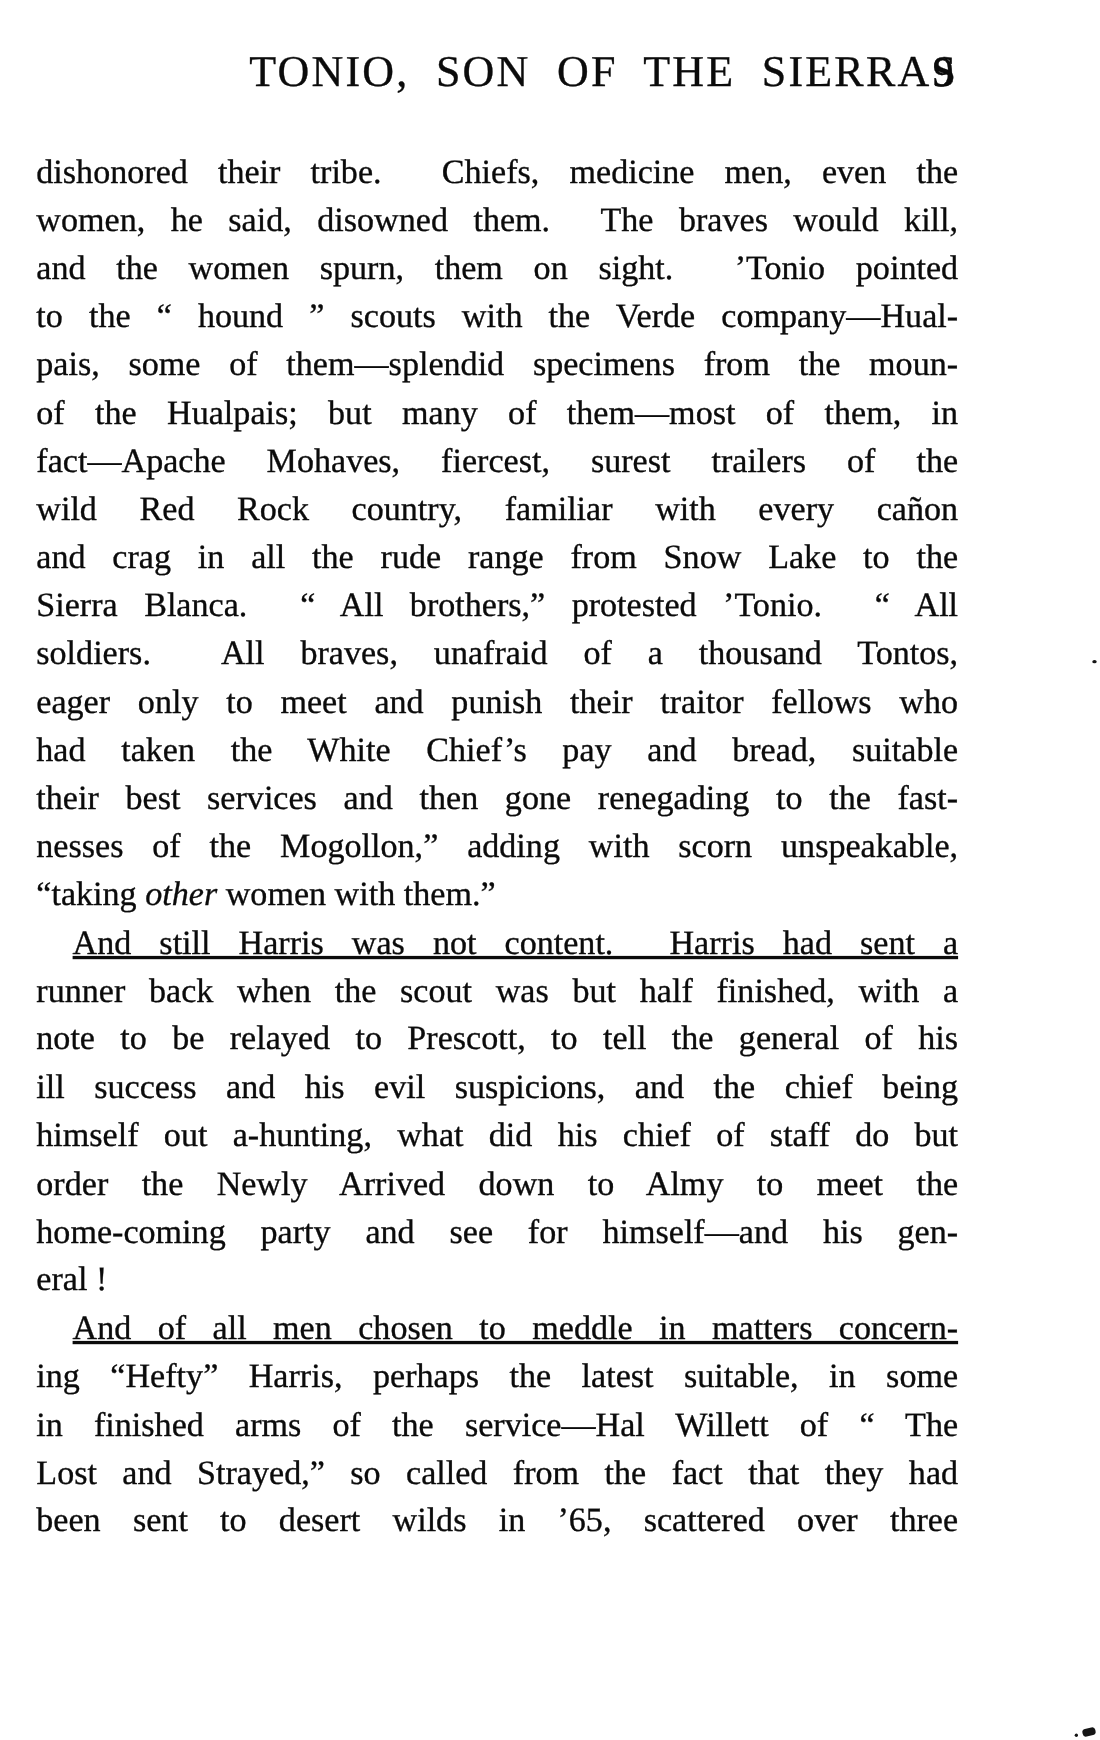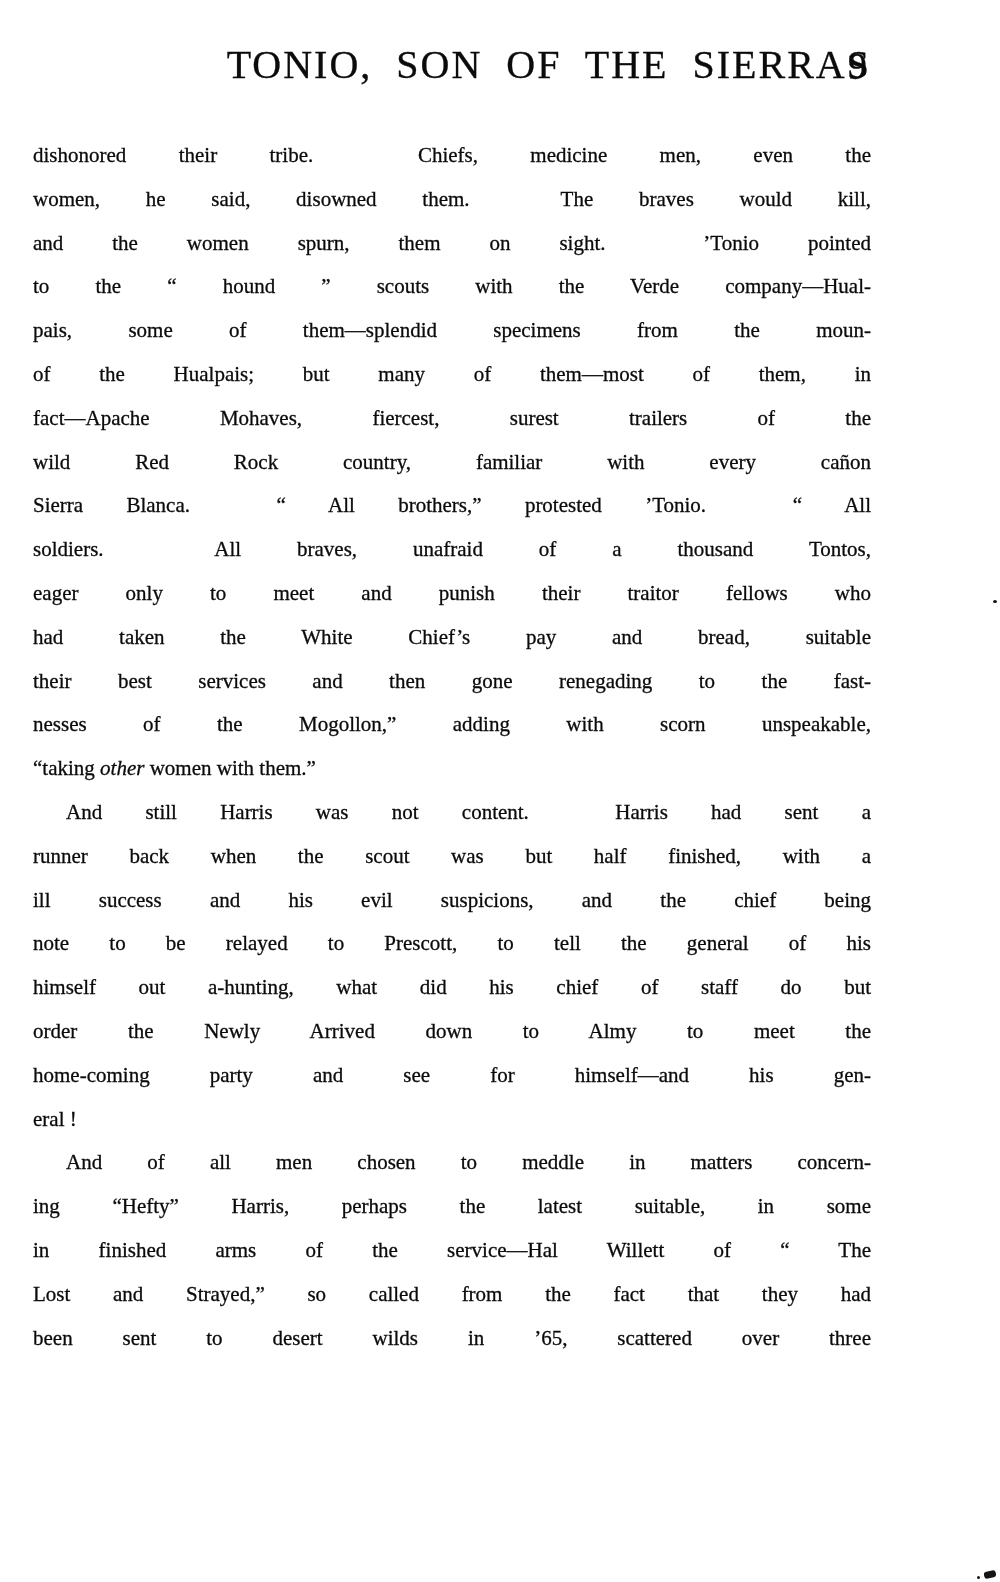--- a/index.html
+++ b/index.html
@@ -28,30 +28,30 @@
   .page-number {
     position: absolute; right: 4px; top: 2px;
     font-size: 38px; line-height: 44px;
   }
   .page-body {
     position: absolute;
     left: 33px; top: 134px;
     width: 838px;
   }
   .line {
-    font-size: 21px;
+    font-size: 31px;
     line-height: 43.8px;
     text-align: justify;
     text-align-last: justify;
   }
   .line.para-end {
     text-align: center;
     text-align-last: left;
   }
-  .line.indent { text-indent: 33px; }
+  .line.indent { text-indent: 33px; text-decoration: underline; }
   .line em { font-style: italic; }
   .speck {
     position: absolute;
     background: #151515;
     border-radius: 50%;
   }
   #speck-right   { left: 993px; top: 600px; width: 4px; height: 3px; }
   #speck-corner  { left: 984px; top: 1571px; width: 12px; height: 7px; border-radius: 3px; transform: rotate(-14deg); }
   #speck-corner2 { left: 977px; top: 1576px; width: 3px; height: 3px; }
 </style>
@@ -65,31 +65,32 @@
 
 <main class="page-body">
     <div class="line"><span>dishonored their tribe.&nbsp; Chiefs, medicine men, even the</span></div>
     <div class="line"><span>women, he said, disowned them.&nbsp; The braves would kill,</span></div>
     <div class="line"><span>and the women spurn, them on sight.&nbsp; ’Tonio pointed</span></div>
     <div class="line"><span>to the “ hound ” scouts with the Verde company—Hual-</span></div>
     <div class="line"><span>pais, some of them—splendid specimens from the moun-</span></div>
     <div class="line"><span>of the Hualpais; but many of them—most of them, in</span></div>
     <div class="line"><span>fact—Apache Mohaves, fiercest, surest trailers of the</span></div>
     <div class="line"><span>wild Red Rock country, familiar with every cañon</span></div>
+    <div class="line"><span>and crag in all the rude range from Snow Lake to the</span></div>
     <div class="line"><span>Sierra Blanca.&nbsp; “ All brothers,” protested ’Tonio.&nbsp; “ All</span></div>
     <div class="line"><span>soldiers.&nbsp; All braves, unafraid of a thousand Tontos,</span></div>
     <div class="line"><span>eager only to meet and punish their traitor fellows who</span></div>
     <div class="line"><span>had taken the White Chief’s pay and bread, suitable</span></div>
     <div class="line"><span>their best services and then gone renegading to the fast-</span></div>
     <div class="line"><span>nesses of the Mogollon,” adding with scorn unspeakable,</span></div>
     <div class="line para-end"><span>“taking </span><em>other</em><span> women with them.”</span></div>
     <div class="line indent"><span>And still Harris was not content.&nbsp; Harris had sent a</span></div>
     <div class="line"><span>runner back when the scout was but half finished, with a</span></div>
+    <div class="line"><span>note to be relayed to Prescott, to tell the general of his</span></div>
     <div class="line"><span>ill success and his evil suspicions, and the chief being</span></div>
-    <div class="line"><span>note to be relayed to Prescott, to tell the general of his</span></div>
     <div class="line"><span>himself out a-hunting, what did his chief of staff do but</span></div>
     <div class="line"><span>order the Newly Arrived down to Almy to meet the</span></div>
     <div class="line"><span>home-coming party and see for himself—and his gen-</span></div>
     <div class="line para-end"><span>eral !</span></div>
     <div class="line indent"><span>And of all men chosen to meddle in matters concern-</span></div>
     <div class="line"><span>ing “Hefty” Harris, perhaps the latest suitable, in some</span></div>
     <div class="line"><span>in finished arms of the service—Hal Willett of “ The</span></div>
     <div class="line"><span>Lost and Strayed,” so called from the fact that they had</span></div>
     <div class="line"><span>been sent to desert wilds in ’65, scattered over three</span></div>
   </main>

